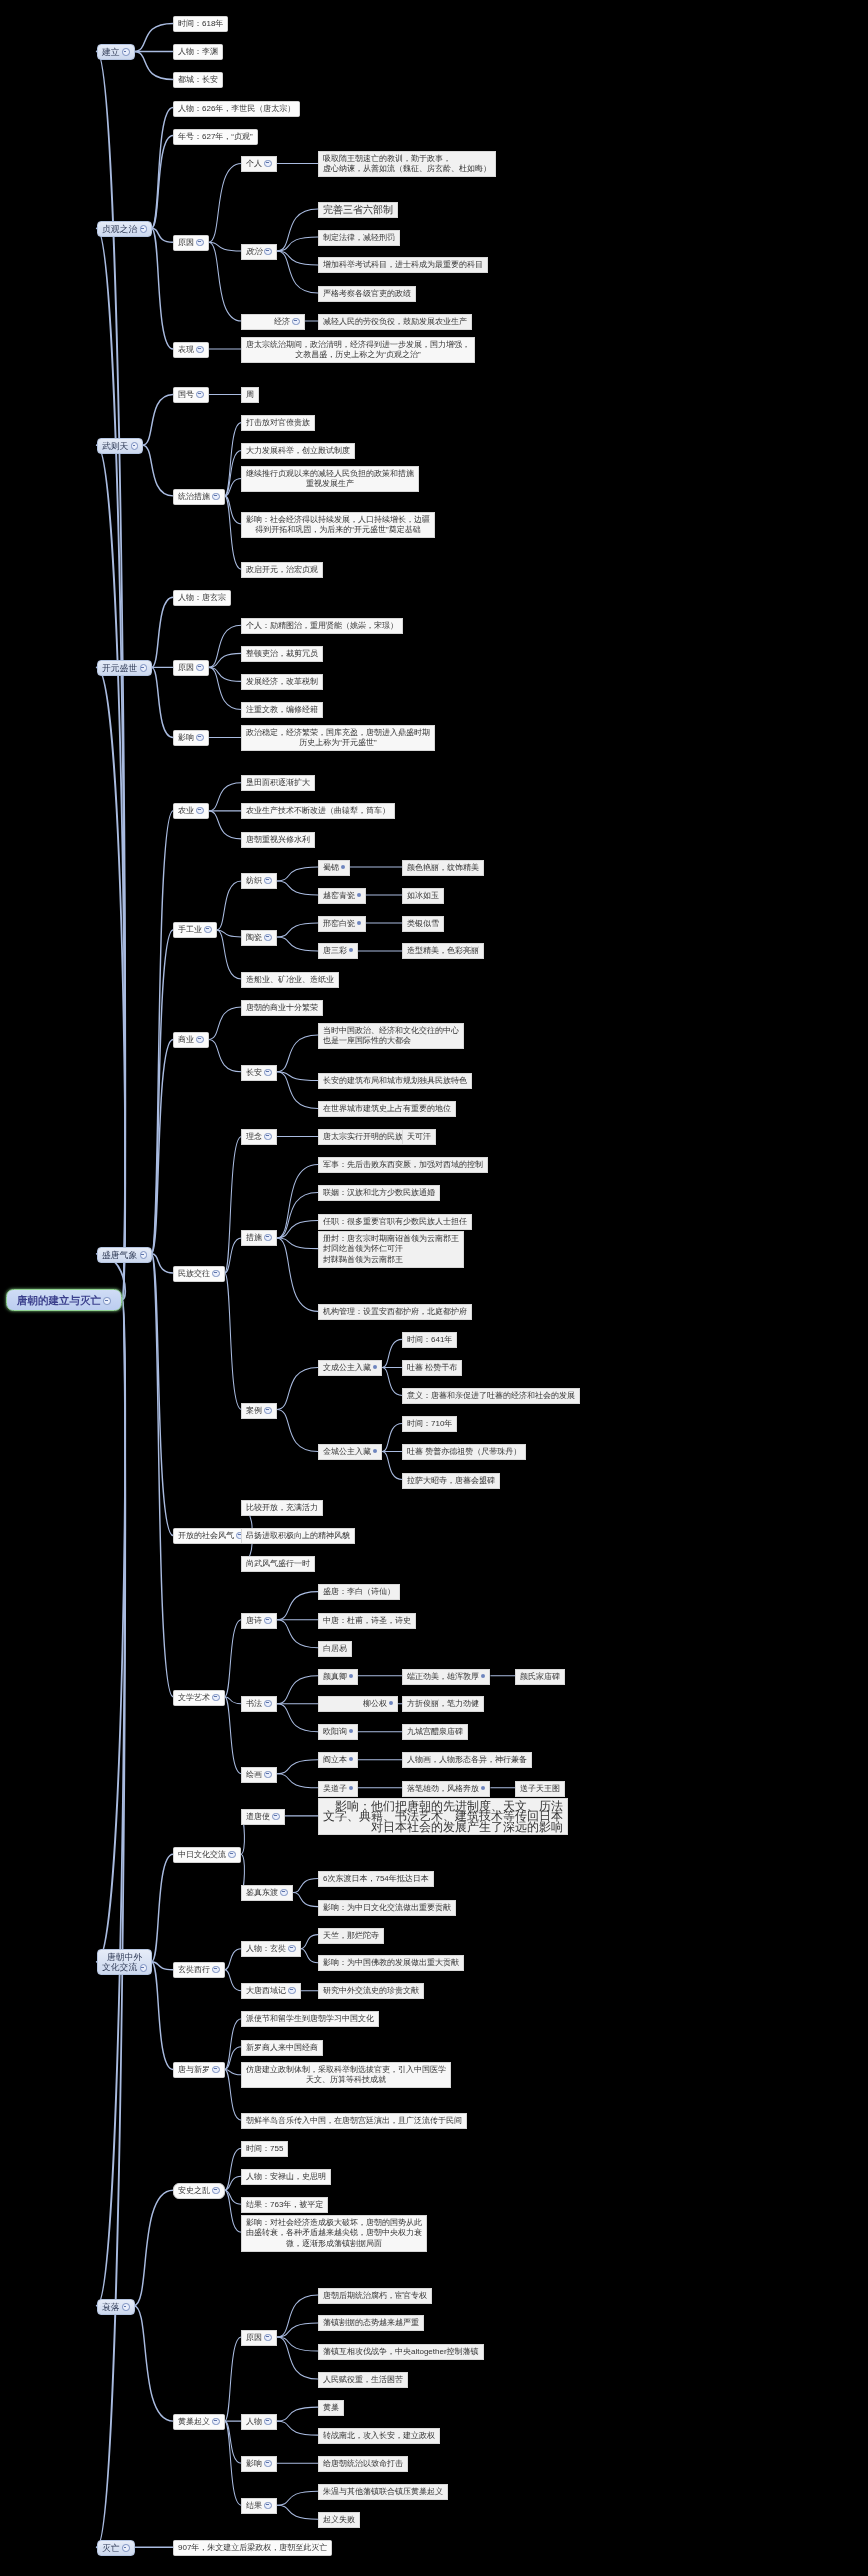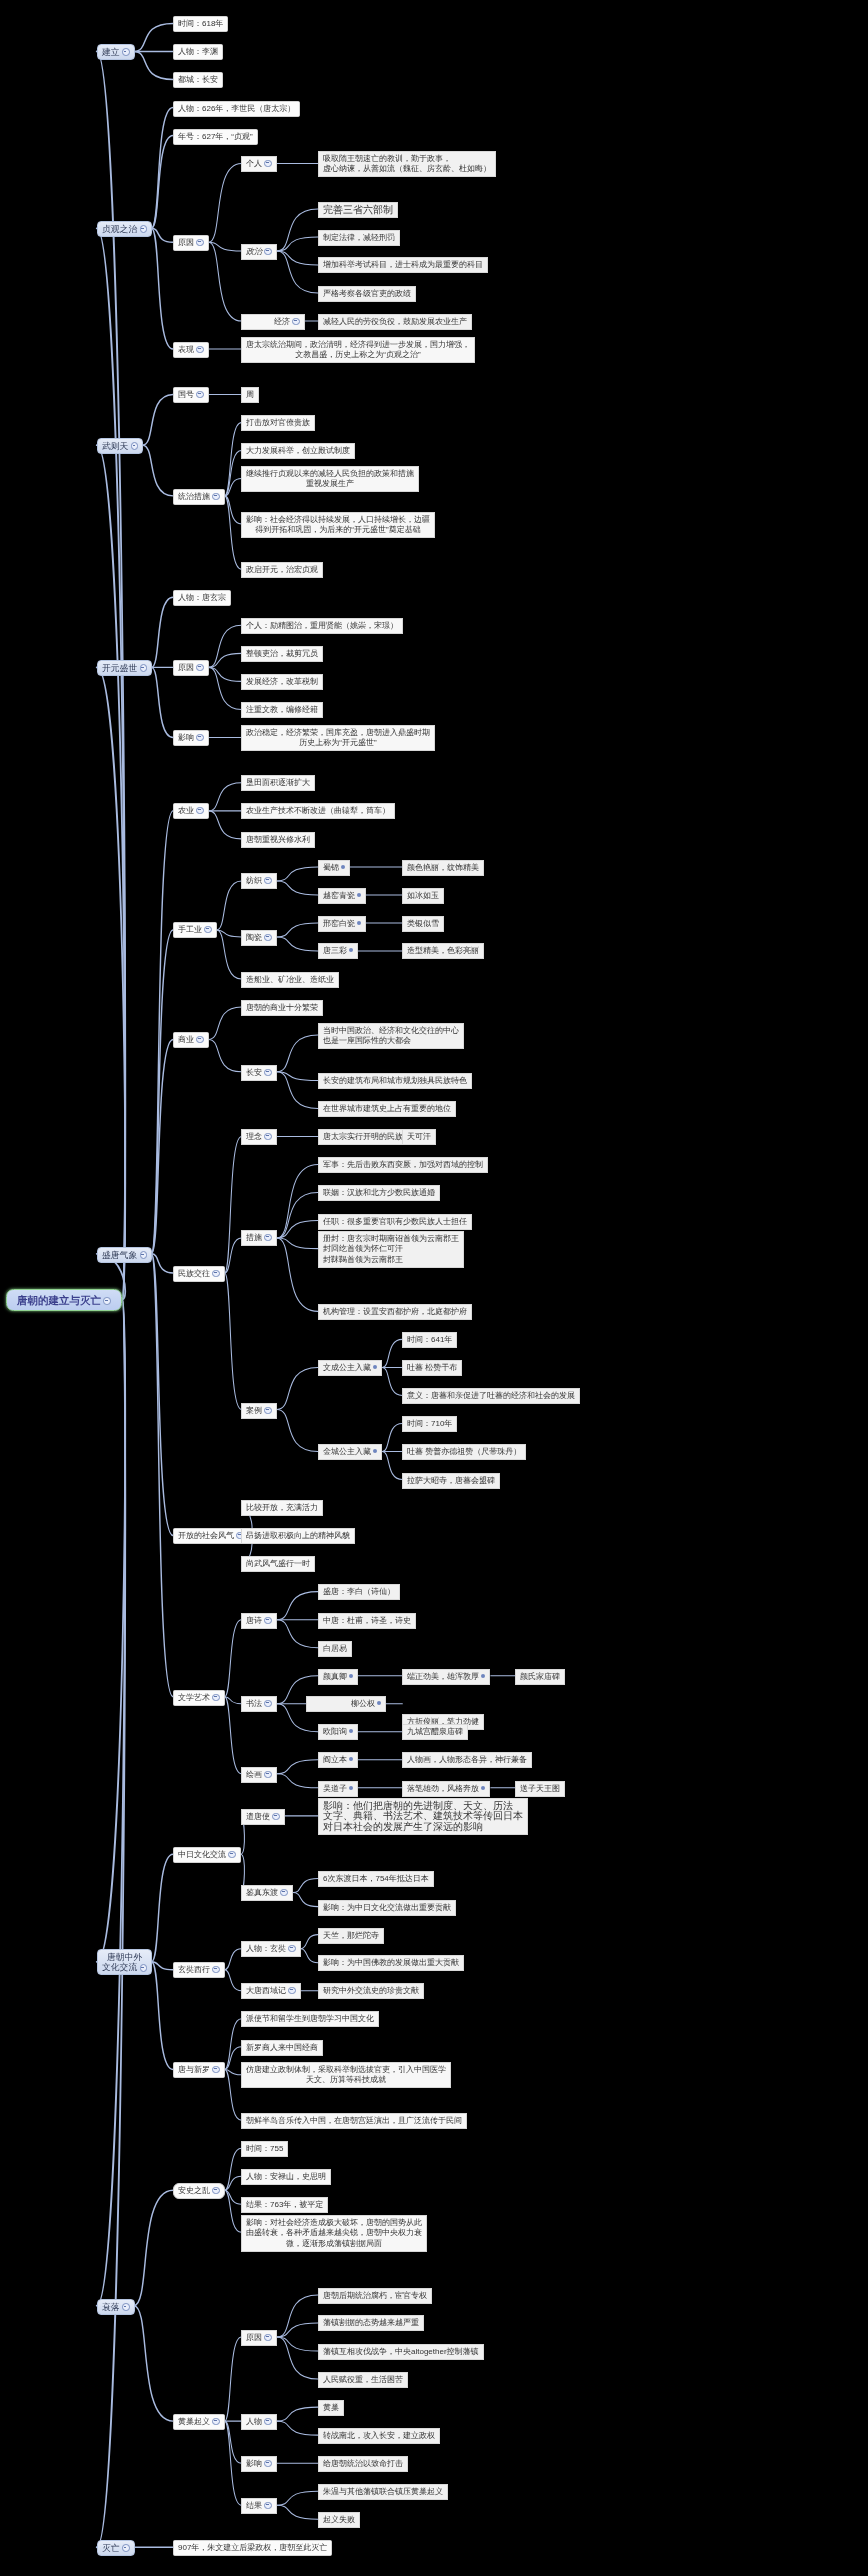--- a/index.html
+++ b/index.html
@@ -334,25 +334,25 @@
     <div class="node leaf multiline" style="left: 318px; top: 1231px; font-size: 8px;"><span>册封：唐玄宗时期南诏首领为云南郡王
 封回纥首领为怀仁可汗
 封靺鞨首领为云南郡王</span></div>
     <div class="node leaf" style="left: 318px; top: 1304px; font-size: 8px;"><span>机构管理：设置安西都护府，北庭都护府</span></div>
     <div class="node leaf" style="left: 318px; top: 1360px; font-size: 8px;"><span>文成公主入藏</span><span class="dot"></span></div>
     <div class="node leaf" style="left: 318px; top: 1444px; font-size: 8px;"><span>金城公主入藏</span><span class="dot"></span></div>
     <div class="node leaf" style="left: 318px; top: 1584px; font-size: 8px;"><span>盛唐：李白（诗仙）</span></div>
     <div class="node leaf" style="left: 318px; top: 1613px; font-size: 8px;"><span>中唐：杜甫，诗圣，诗史</span></div>
     <div class="node leaf" style="left: 318px; top: 1641px; font-size: 8px;"><span>白居易</span></div>
     <div class="node leaf" style="left: 318px; top: 1669px; font-size: 8px;"><span>颜真卿</span><span class="dot"></span></div>
-    <div class="node leaf" style="left: 306px; top: 1696px; font-size: 8px; padding-left: 44px;"><span>柳公权</span><span class="dot"></span></div>
+    <div class="node leaf" style="left: 318px; top: 1696px; font-size: 8px; padding-left: 44px;"><span>柳公权</span><span class="dot"></span></div>
     <div class="node leaf" style="left: 318px; top: 1724px; font-size: 8px;"><span>欧阳询</span><span class="dot"></span></div>
     <div class="node leaf" style="left: 318px; top: 1752px; font-size: 8px;"><span>阎立本</span><span class="dot"></span></div>
     <div class="node leaf" style="left: 318px; top: 1781px; font-size: 8px;"><span>吴道子</span><span class="dot"></span></div>
-    <div class="node leaf multiline" style="left: 318px; top: 1798px; font-size: 10px;"><span>影响：他们把唐朝的先进制度、天文、历法
+    <div class="node leaf multiline" style="left: 318px; top: 1798px; font-size: 12px; text-align: right;"><span>影响：他们把唐朝的先进制度、天文、历法
 文字、典籍、书法艺术、建筑技术等传回日本
 对日本社会的发展产生了深远的影响</span></div>
     <div class="node leaf" style="left: 318px; top: 1871px; font-size: 8px;"><span>6次东渡日本，754年抵达日本</span></div>
     <div class="node leaf" style="left: 318px; top: 1900px; font-size: 8px;"><span>影响：为中日文化交流做出重要贡献</span></div>
     <div class="node leaf" style="left: 318px; top: 1928px; font-size: 8px;"><span>天竺，那烂陀寺</span></div>
     <div class="node leaf" style="left: 318px; top: 1955px; font-size: 8px;"><span>影响：为中国佛教的发展做出重大贡献</span></div>
     <div class="node leaf" style="left: 318px; top: 1983px; font-size: 8px;"><span>研究中外交流史的珍贵文献</span></div>
     <div class="node leaf" style="left: 318px; top: 2288px; font-size: 8px;"><span>唐朝后期统治腐朽，宦官专权</span></div>
     <div class="node leaf" style="left: 318px; top: 2315px; font-size: 8px;"><span>藩镇割据的态势越来越严重</span></div>
     <div class="node leaf" style="left: 318px; top: 2344px; font-size: 8px;"><span>藩镇互相攻伐战争，中央altogether控制藩镇</span></div>
@@ -367,20 +367,20 @@
     <div class="node leaf" style="left: 402px; top: 916px; font-size: 8px;"><span>类银似雪</span></div>
     <div class="node leaf" style="left: 402px; top: 943px; font-size: 8px;"><span>造型精美，色彩亮丽</span></div>
     <div class="node leaf" style="left: 402px; top: 1129px; font-size: 8px;"><span>天可汗</span></div>
     <div class="node leaf" style="left: 402px; top: 1332px; font-size: 8px;"><span>时间：641年</span></div>
     <div class="node leaf" style="left: 402px; top: 1360px; font-size: 8px;"><span>吐蕃 松赞干布</span></div>
     <div class="node leaf" style="left: 402px; top: 1388px; font-size: 8px;"><span>意义：唐蕃和亲促进了吐蕃的经济和社会的发展</span></div>
     <div class="node leaf" style="left: 402px; top: 1416px; font-size: 8px;"><span>时间：710年</span></div>
     <div class="node leaf" style="left: 402px; top: 1444px; font-size: 8px;"><span>吐蕃 赞普亦德祖赞（尺带珠丹）</span></div>
     <div class="node leaf" style="left: 402px; top: 1473px; font-size: 8px;"><span>拉萨大昭寺，唐蕃会盟碑</span></div>
     <div class="node leaf" style="left: 402px; top: 1669px; font-size: 8px;"><span>端正劲美，雄浑敦厚</span><span class="dot"></span></div>
-    <div class="node leaf" style="left: 402px; top: 1696px; font-size: 8px; margin-top: 18px;"><span>方折俊丽，笔力劲健</span></div>
+    <div class="node leaf" style="left: 402px; top: 1696px; font-size: 8px;"><span>方折俊丽，笔力劲健</span></div>
     <div class="node leaf" style="left: 402px; top: 1724px; font-size: 8px;"><span>九城宫醴泉庙碑</span></div>
     <div class="node leaf" style="left: 402px; top: 1752px; font-size: 8px;"><span>人物画，人物形态各异，神行兼备</span></div>
     <div class="node leaf" style="left: 402px; top: 1781px; font-size: 8px;"><span>落笔雄劲，风格奔放</span><span class="dot"></span></div>
     <div class="node leaf" style="left: 515px; top: 1669px; font-size: 8px;"><span>颜氏家庙碑</span></div>
     <div class="node leaf" style="left: 515px; top: 1781px; font-size: 8px;"><span>送子天王图</span></div>
   </div>
 
 
 </body></html>

